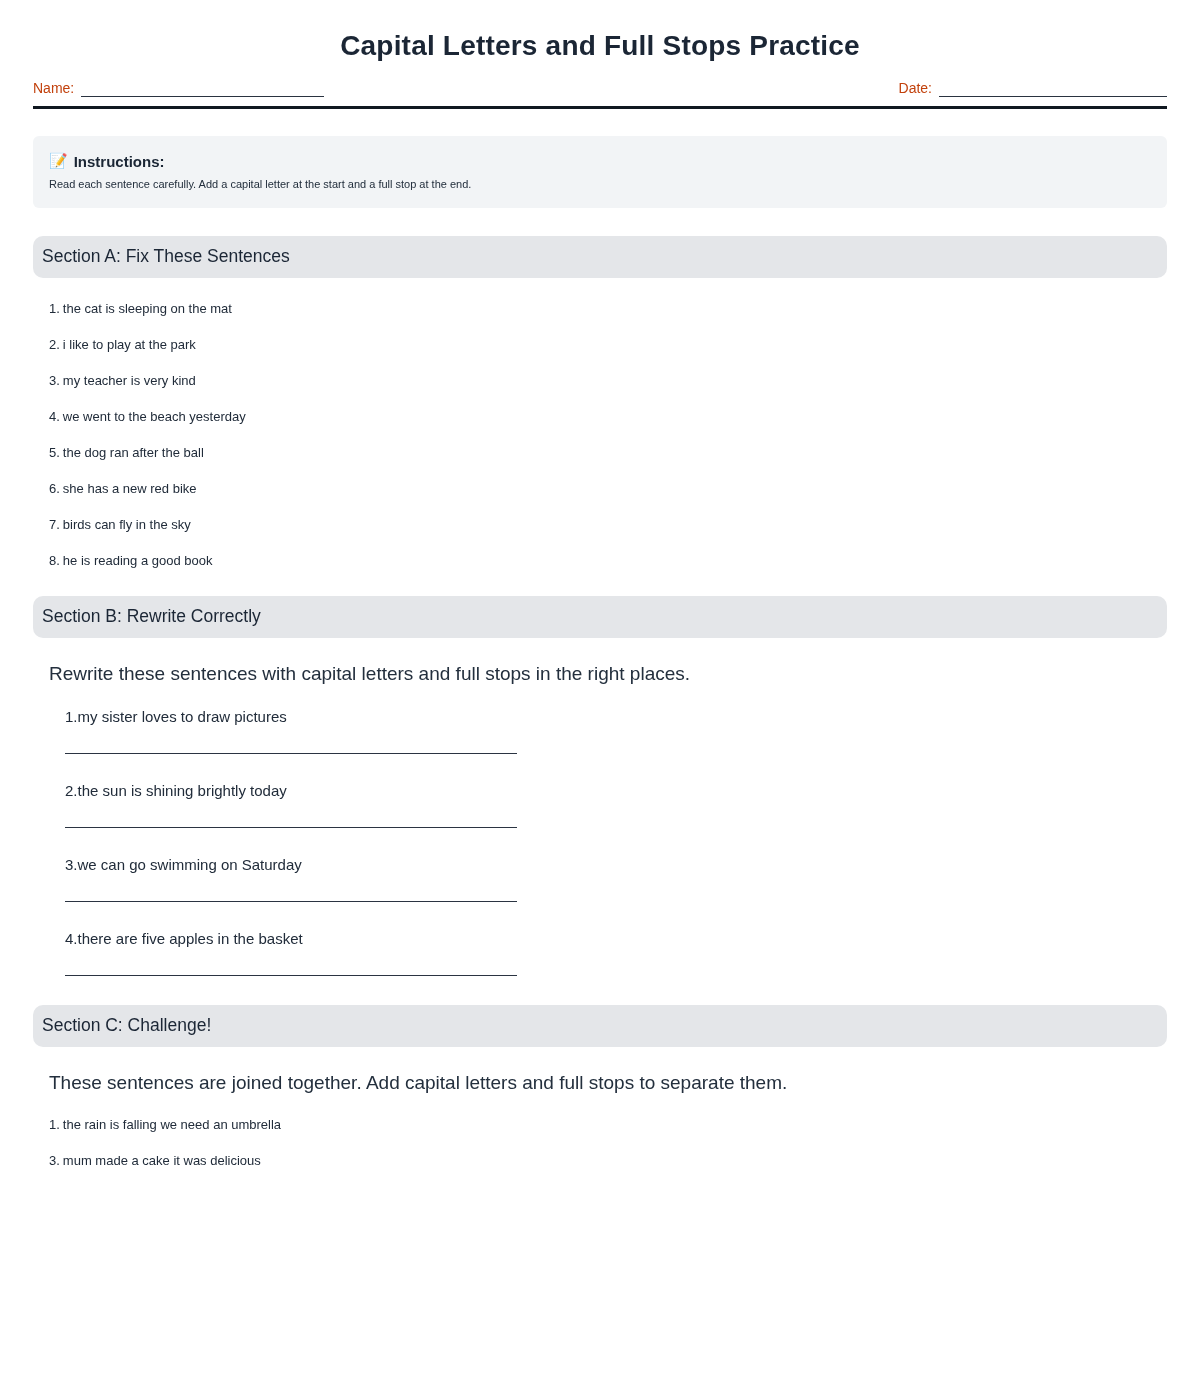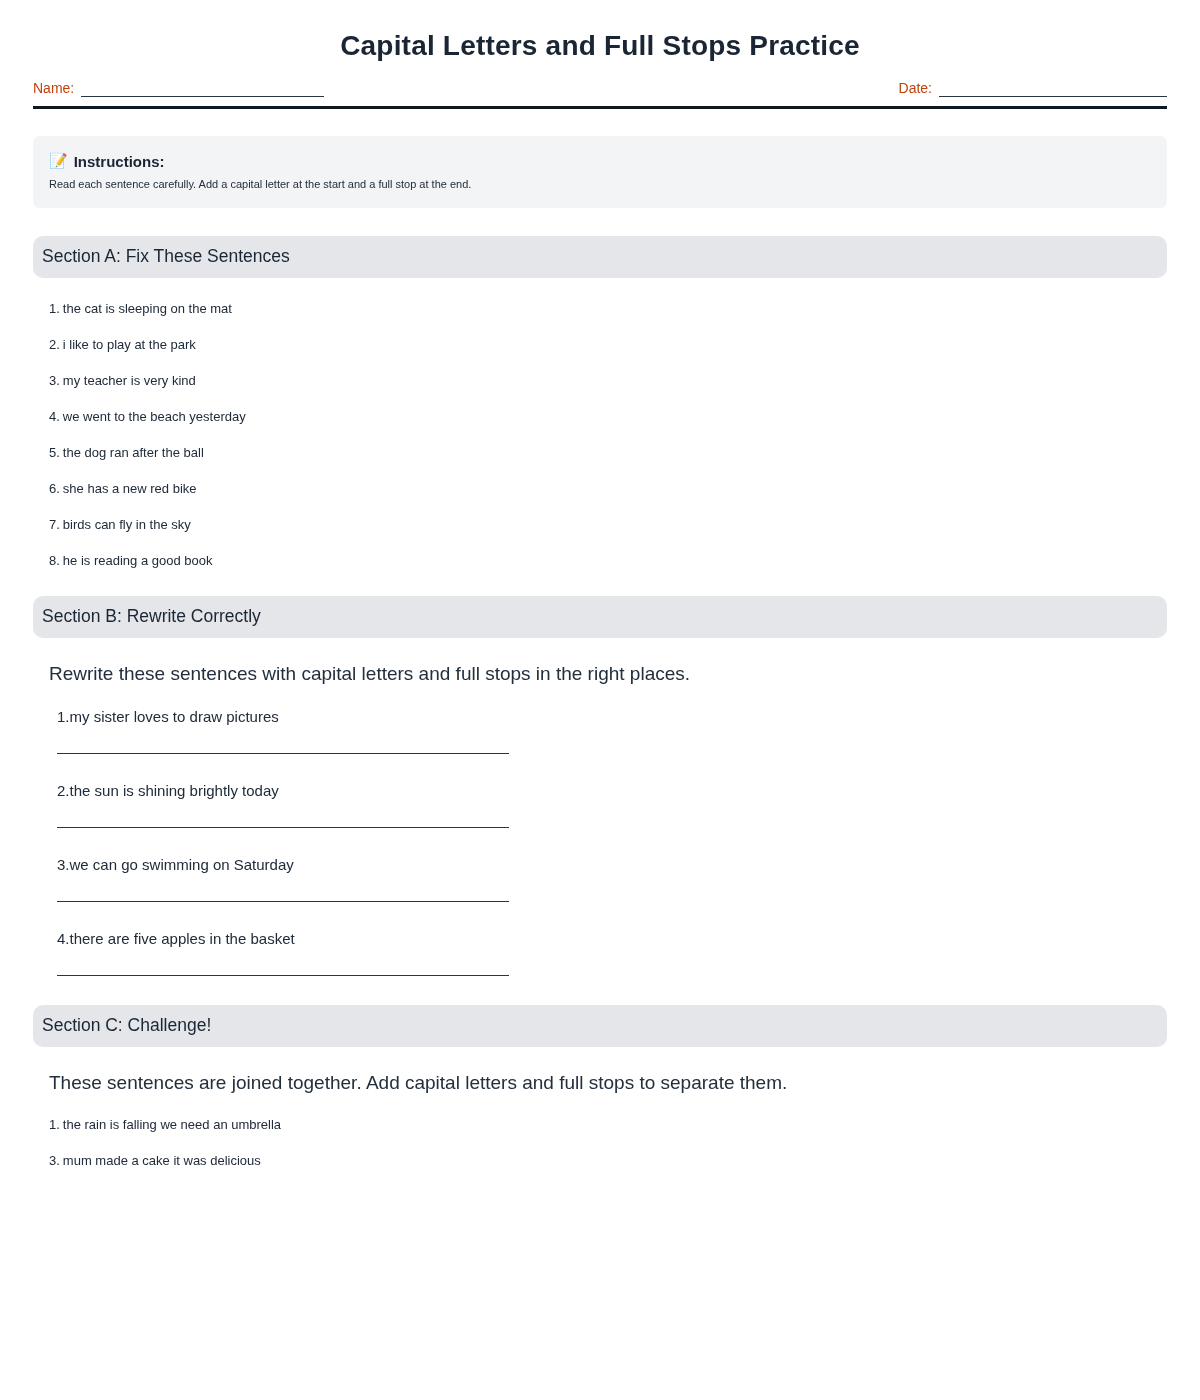--- a/index.html
+++ b/index.html
@@ -92,21 +92,21 @@
     margin-bottom: 21px;
   }
   .sentence-item .num { margin-right: 3px; }
 
   
   .section-intro {
     margin: 25px 0 0 16px;
     font-size: 19px;
     color: #232f3d;
   }
-  .rewrite-block { margin: 24px 0 0 24px; }
+  .rewrite-block { margin: 24px 0 0 32px; }
   .rewrite-sentence {
     font-size: 15px;
     color: #212c3a;
     line-height: 15px;
   }
   .writing-line {
     width: 452px;
     border-bottom: 1.4px solid #2b3442;
     height: 30px;
     margin-bottom: 29px;

